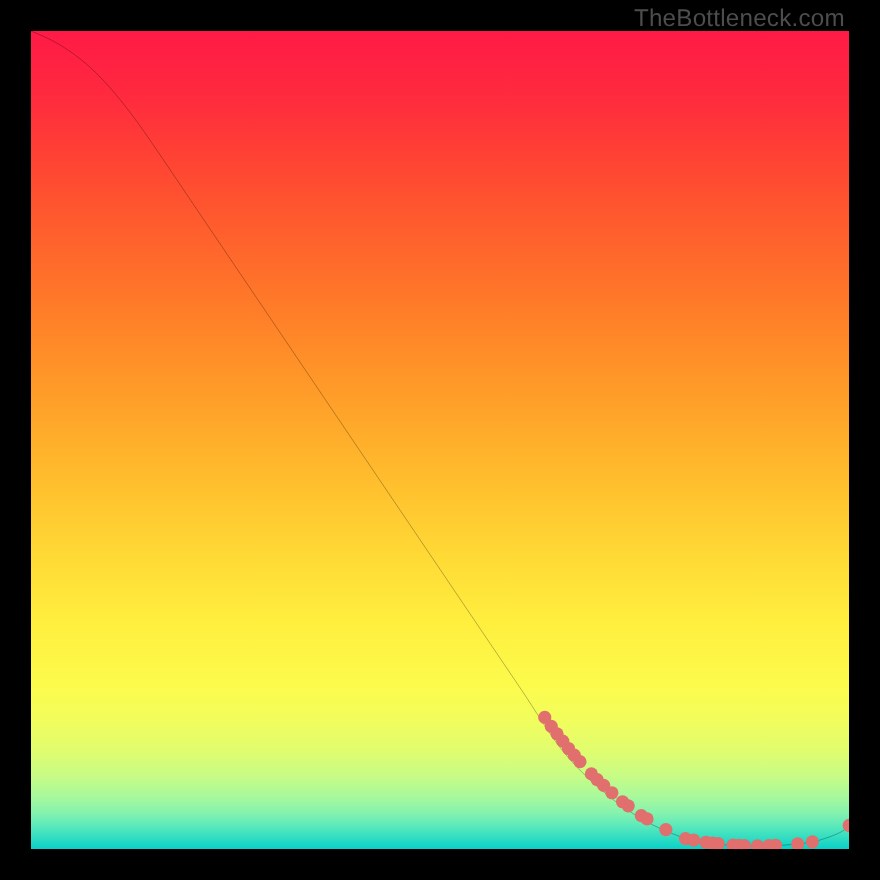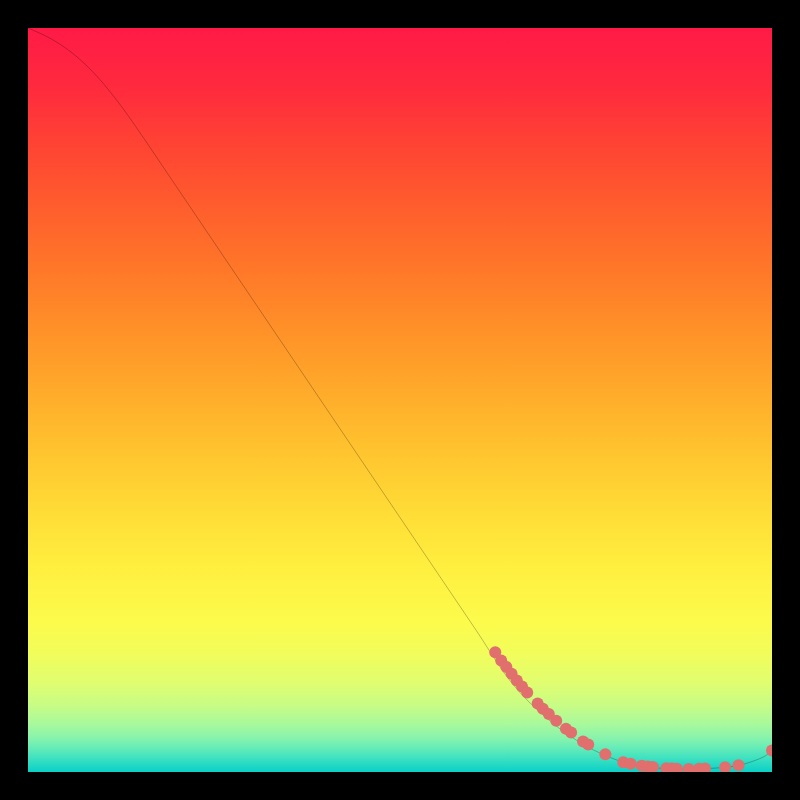--- a/index.html
+++ b/index.html
@@ -40,20 +40,21 @@
   svg.curve {
     position: absolute;
     inset: 0;
   }
 </style>
 </head>
 <body>
 
 <div class="stage">
 
+  <div class="watermark">TheBottleneck.com</div>
 
   <div class="plot-area">
     <svg class="gradient-bg" viewBox="0 0 100 100" preserveAspectRatio="none">
       <defs>
         <linearGradient id="bg-grad" x1="0" y1="0" x2="0" y2="1">
             <stop offset="0.00%" stop-color="#ff1a46"></stop>
             <stop offset="8.00%" stop-color="#ff2a3e"></stop>
             <stop offset="16.00%" stop-color="#ff4433"></stop>
             <stop offset="24.00%" stop-color="#ff5d2d"></stop>
             <stop offset="32.00%" stop-color="#ff7629"></stop>

